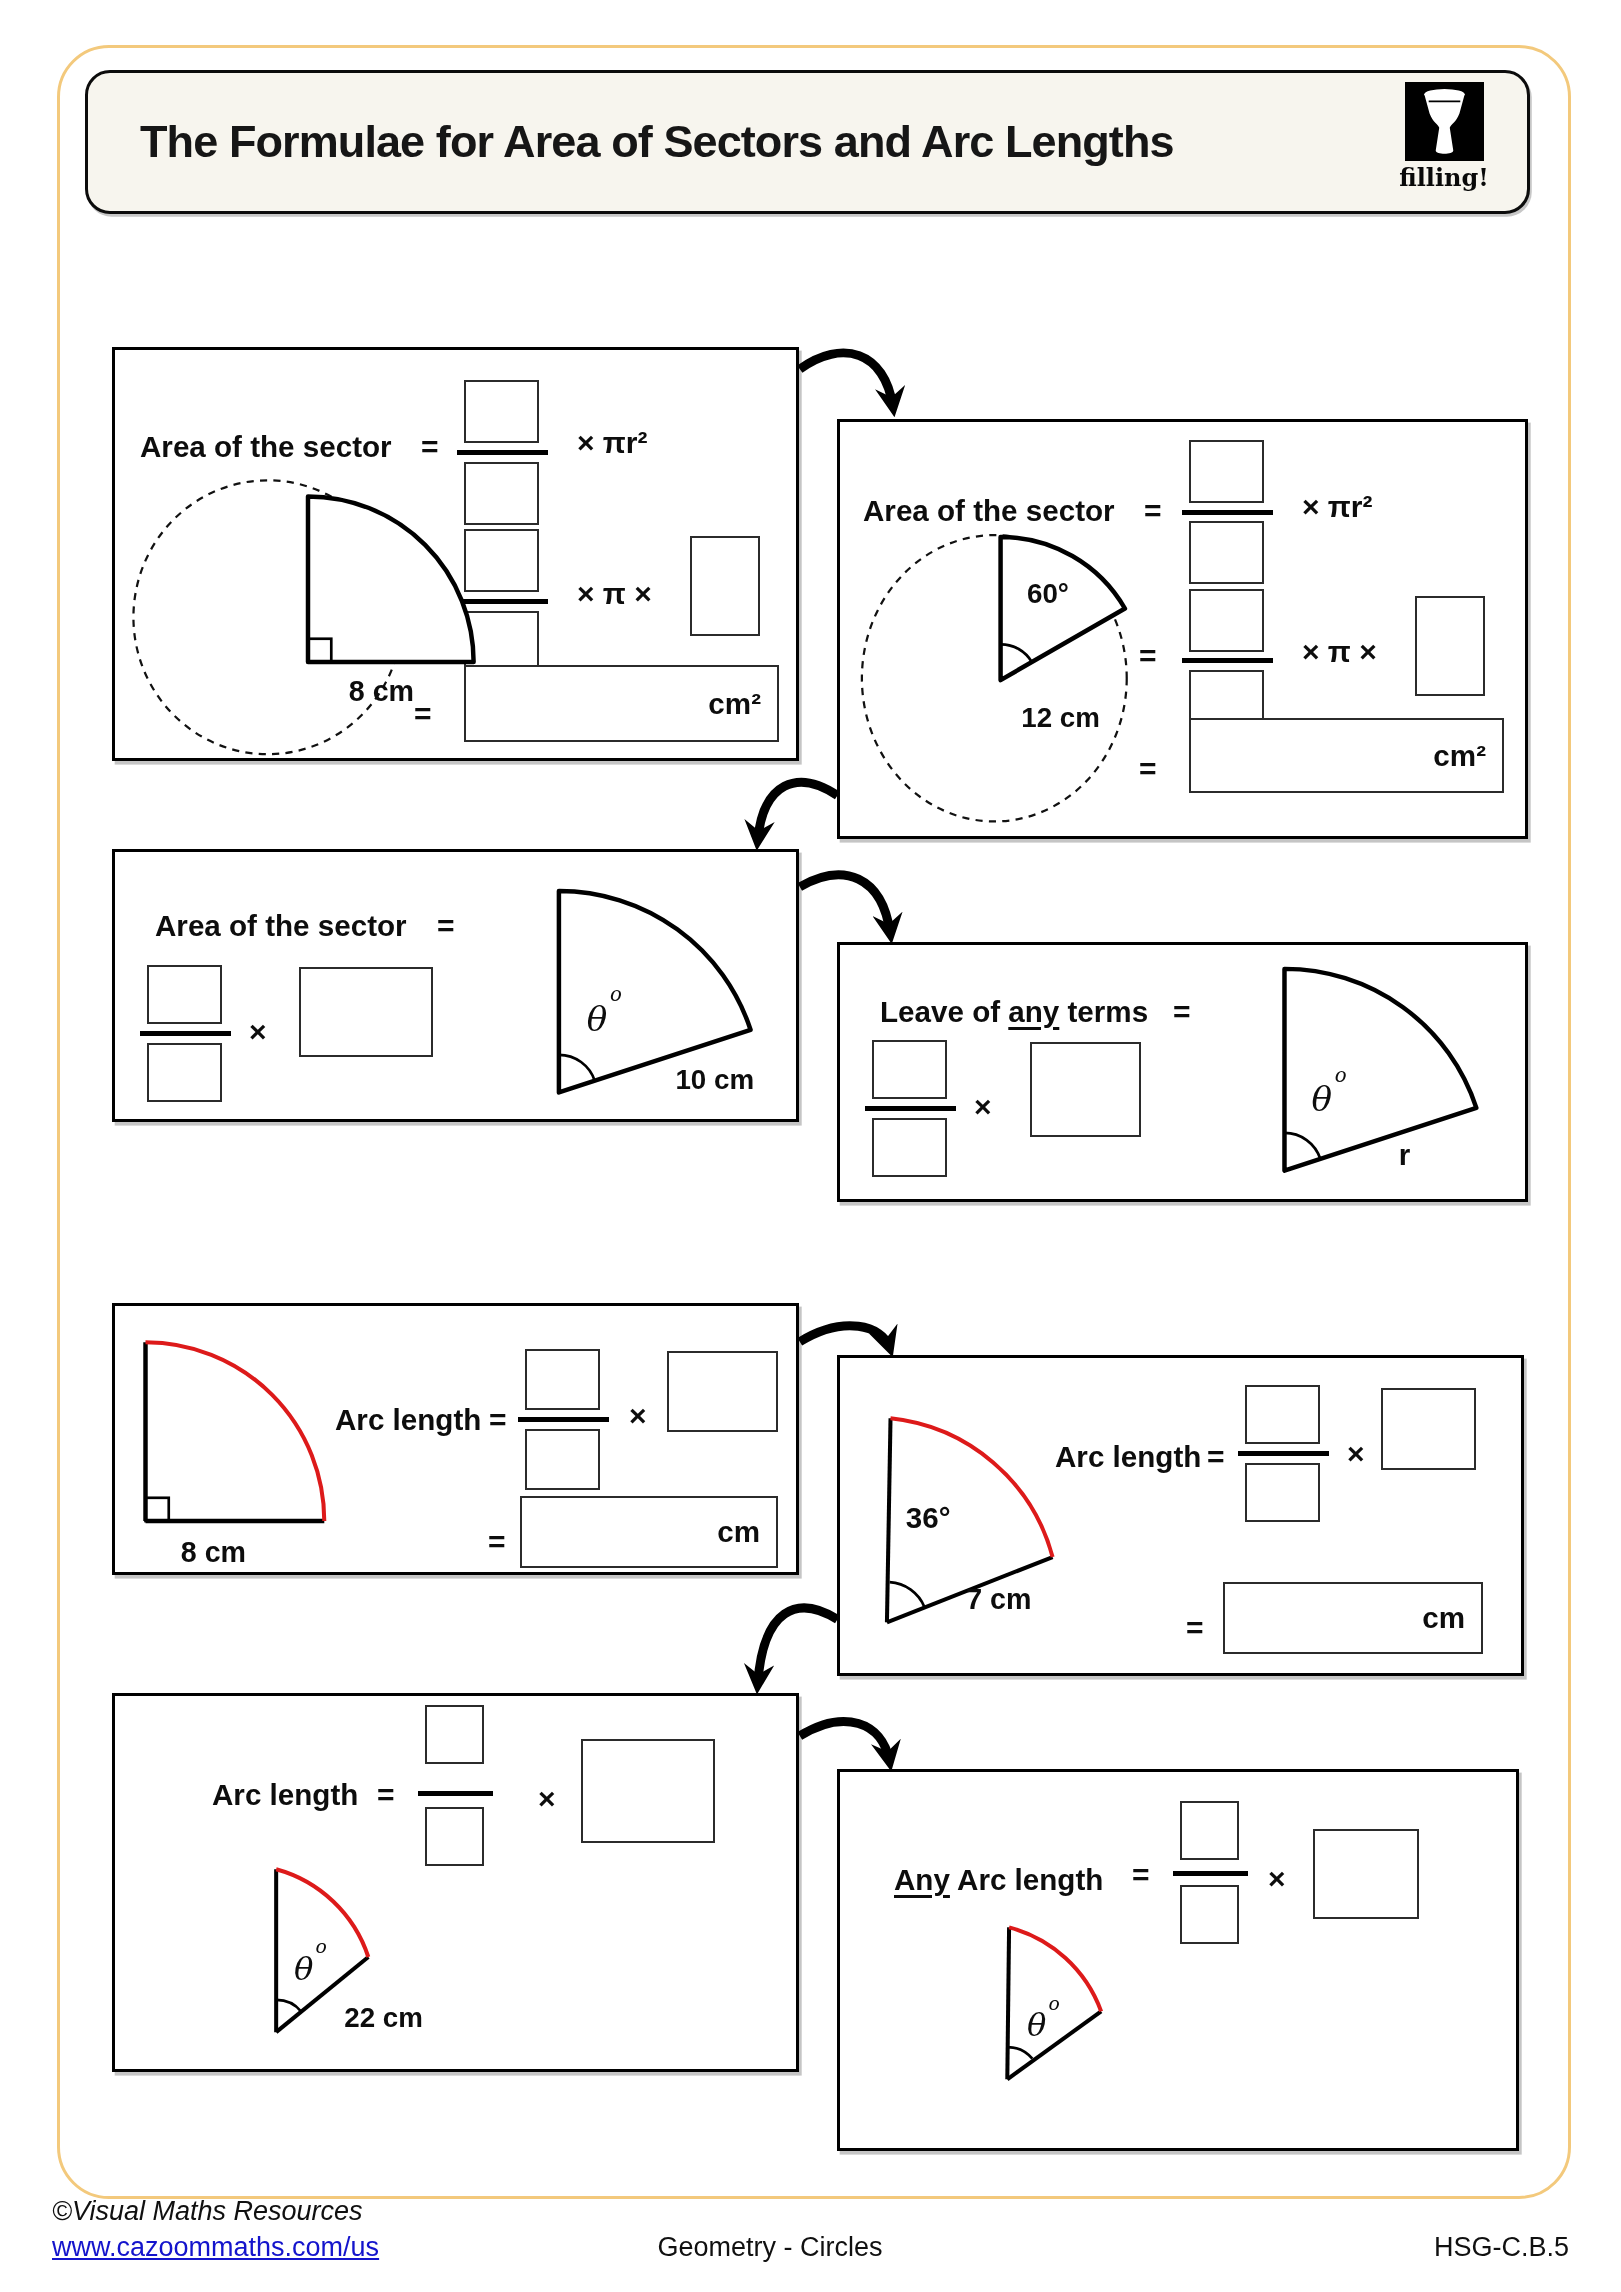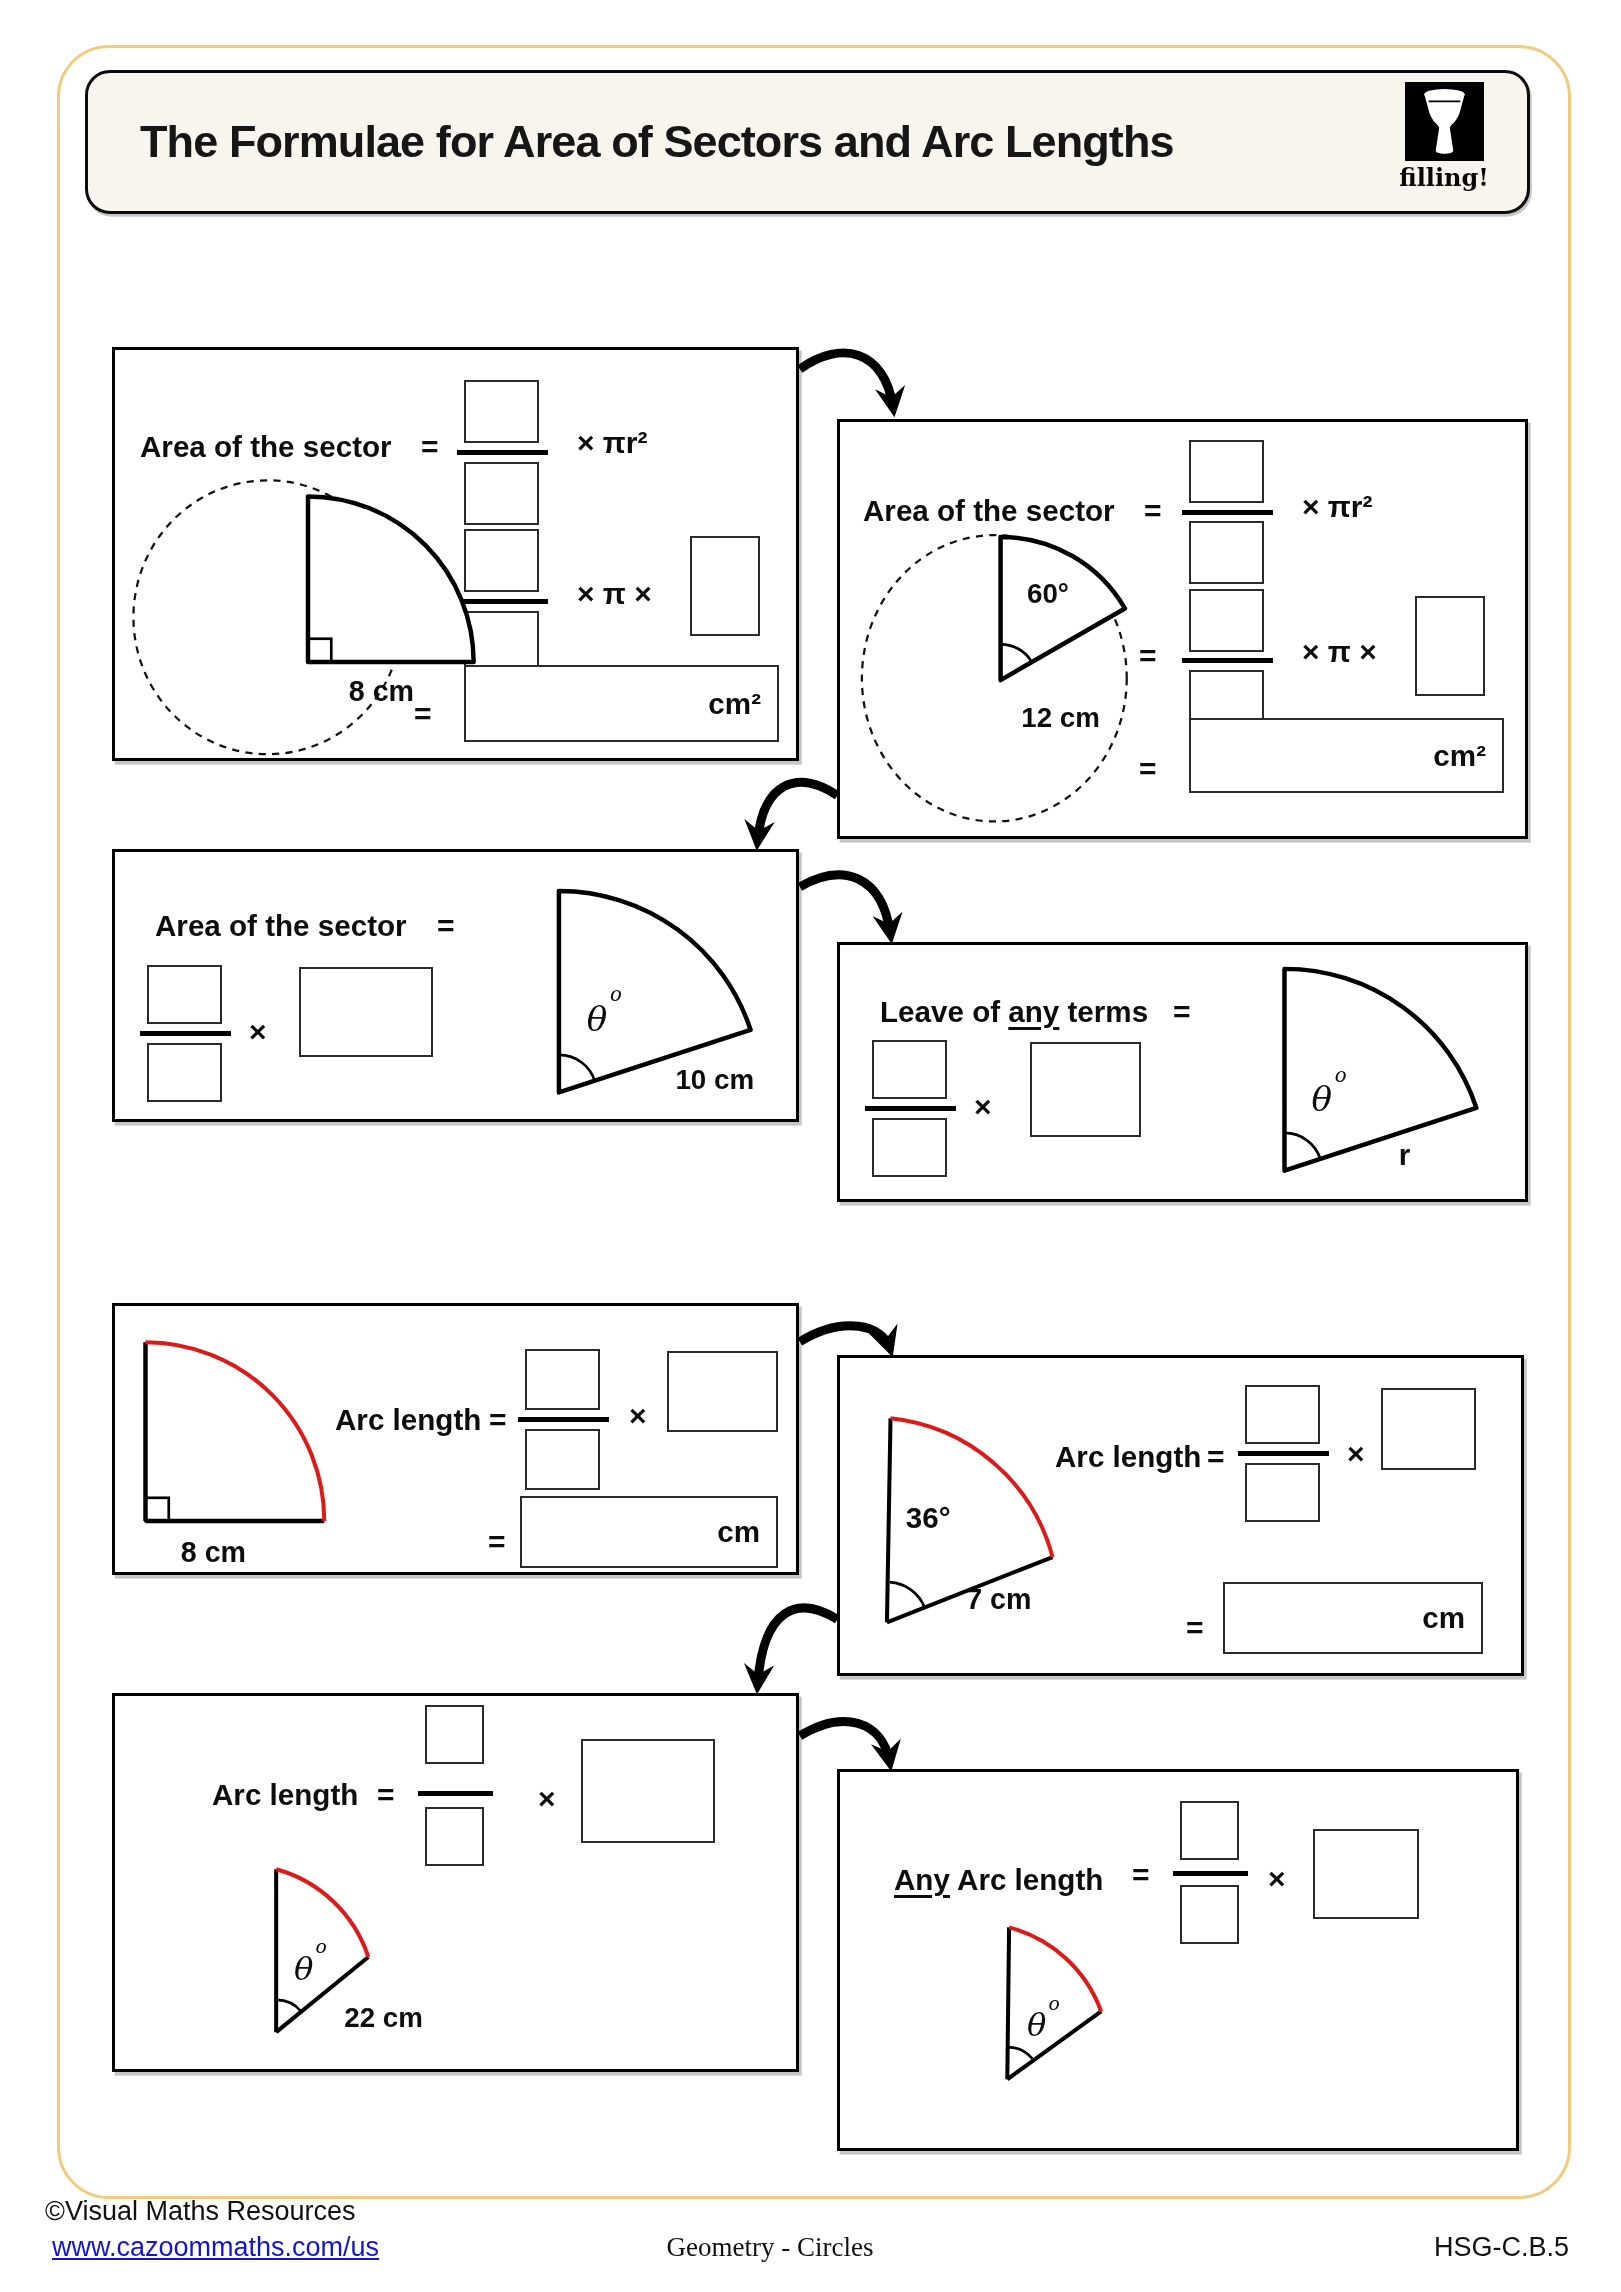--- a/index.html
+++ b/index.html
@@ -237,19 +237,19 @@
       </marker>
     </defs>
     <path d="M 893 412 C 940 378, 988 392, 997 454" fill="none" stroke="#000" stroke-width="10" marker-end="url(#ah)"></path>
     <path d="M 935 888 C 890 858, 852 874, 846 938" fill="none" stroke="#000" stroke-width="10" marker-end="url(#ah)"></path>
     <path d="M 893 990 C 942 962, 985 978, 994 1042" fill="none" stroke="#000" stroke-width="10" marker-end="url(#ah)"></path>
     <path d="M 893 1498 C 942 1468, 985 1480, 993 1504" fill="none" stroke="#000" stroke-width="10" marker-end="url(#ah)"></path>
     <path d="M 935 1808 C 890 1780, 852 1796, 846 1880" fill="none" stroke="#000" stroke-width="10" marker-end="url(#ah)"></path>
     <path d="M 893 1938 C 942 1908, 985 1922, 993 1966" fill="none" stroke="#000" stroke-width="10" marker-end="url(#ah)"></path>
   </svg>
 
-  <div class="footer-txt" style="left:45px;top:2196px;">©Visual Maths Resources</div>
+  <div class="footer-txt" style="left:52px;top:2196px;font-style:italic;">©Visual Maths Resources</div>
   <a class="footer-link" style="left:52px;top:2232px;">www.cazoommaths.com/us</a>
-  <div class="footer-txt" style="left:0;top:2232px;width:1540px;text-align:center;font-family:Liberation Serif, serif;">Geometry - Circles</div>
+  <div class="footer-txt" style="left:0;top:2232px;width:1540px;text-align:center;">Geometry - Circles</div>
   <div class="footer-txt" style="left:1300px;top:2232px;width:269px;text-align:right;">HSG-C.B.5</div>
 
 </div>
 
 
 </body></html>

